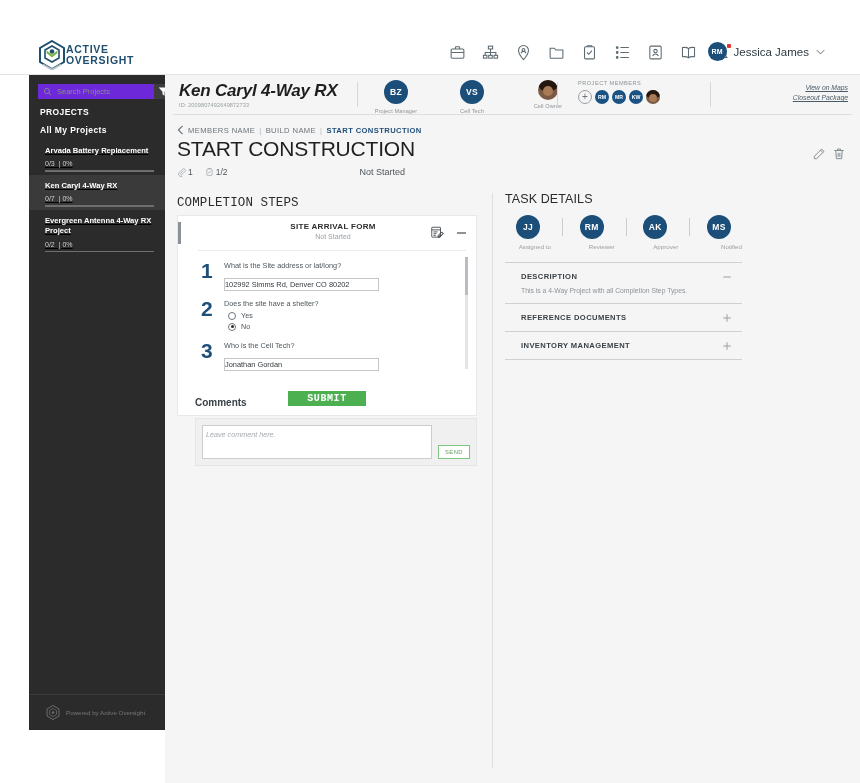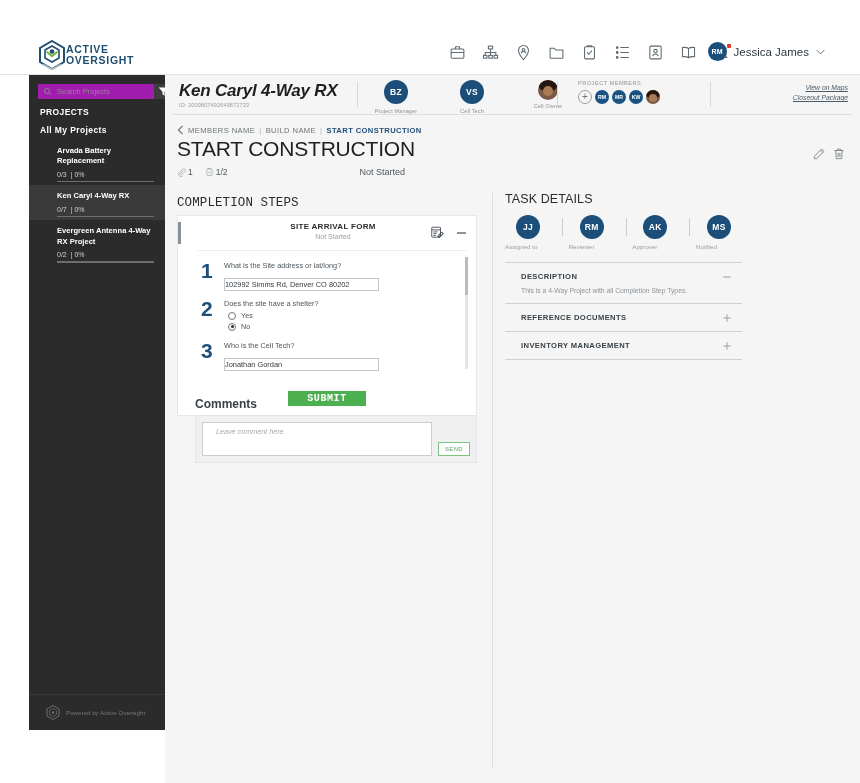--- a/index.html
+++ b/index.html
@@ -44,21 +44,21 @@
   
   .appbody { position: absolute; left: 0; top: 75px; width: 860px; height: 708px; }
 
   
   .sidebar {
     position: absolute; left: 29px; top: 0; width: 136px; height: 655px;
     background: #2b2b2b;
   }
   .search-wrap {
     position: absolute; left: 9px; top: 9px; width: 119px; height: 15px;
-    background: #a21caf; display: flex; align-items: center;
+    background: #6d28d9; display: flex; align-items: center;
   }
   .search-ico { width: 9px; height: 9px; color: #8a8a8a; margin-left: 5px; flex: none; }
   .search-input {
     flex: 1; background: transparent; border: 0; outline: none;
     font-size: 7.5px; color: #bdbdbd; padding-left: 5px;
     font-family: "Liberation Sans", sans-serif;
   }
   .search-input::placeholder { color: #8b8b8b; }
   .filter-btn {
     width: 18px; height: 15px; background: #3d3d3d; display: flex;
@@ -68,21 +68,21 @@
   .filter-dot { position: absolute; right: 2px; top: 1px; width: 3px; height: 3px; background: #e0342c; border-radius: 50%; }
 
   .side-h {
     position: absolute; left: 11px; font-size: 8.5px; font-weight: bold;
     color: #ffffff; letter-spacing: .4px;
   }
   .side-h.projects { top: 32px; }
   .side-h.allmy { top: 50px; font-size: 8.5px; }
 
   .plist { position: absolute; left: 0; top: 65px; width: 136px; }
-  .pitem { padding: 6px 11px 3px 28px; cursor: pointer; }
+  .pitem { padding: 6px 11px 3px 16px; cursor: pointer; text-decoration: underline; }
   .pitem.active { background: #3a3a3a; }
   .pitem-name { font-size: 7.6px; font-weight: bold; color: #ffffff; line-height: 1.38; }
   .pitem-meta { font-size: 7px; color: #cfcfcf; margin-top: 4px; }
   .pbar { height: 1.5px; background: #6e6e6e; margin-top: 3px; position: relative; }
   .pbar > i { position: absolute; left: 0; top: 0; height: 100%; background: #d0211c; display: block; }
 
   .side-foot {
     position: absolute; left: 0; bottom: 0; width: 136px; height: 36px;
     display: flex; align-items: center; gap: 6px; padding-left: 17px;
     border-top: 1px solid #3a3a3a;
@@ -211,44 +211,44 @@
 
   .submit-wrap { display: flex; justify-content: center; padding: 7px 0 9px 0; }
   .submit-btn {
     width: 78px; height: 15px; background: #4caf50; color: #ffffff;
     border: 0; font-size: 10px; font-weight: bold; letter-spacing: .6px;
     cursor: pointer; font-family: Liberation Mono, monospace;
   }
 
   
   .comments { position: absolute; left: 30px; top: 322px; width: 282px; }
-  .comments-lbl { font-size: 12px; font-weight: bold; color: #3a4247; margin-bottom: 4px; }
+  .comments-lbl { font-size: 10px; font-weight: bold; color: #3a4247; margin-bottom: 10px; }
   .comments-box {
     background: #f0f0f0; border: 1px solid #e3e5e7; padding: 6px;
     display: flex; align-items: flex-end; gap: 6px;
   }
   .comment-ta {
     flex: 1; height: 34px; border: 1px solid #c8cdd1; background: #fff;
-    font-size: 7.2px; color: #3a4247; padding: 4px 13px; resize: none; outline: none;
+    font-size: 7.2px; color: #3a4247; padding: 4px 3px; resize: none; outline: none;
     font-family: "Liberation Sans", sans-serif; font-style: italic;
   }
   .comment-ta::placeholder { color: #a5abaf; font-style: italic; }
   .send-btn {
     width: 32px; height: 14px; background: #fff; border: 1px solid #7cc47f;
     color: #5f9e62; font-size: 5.8px; letter-spacing: .5px; cursor: pointer;
     font-family: "Liberation Sans", sans-serif;
   }
 
   
   .vdiv { position: absolute; left: 327px; top: 118px; width: 1px; height: 575px; background: #dcdfe1; }
 
   
   .details { position: absolute; left: 340px; top: 140px; width: 237px; }
   .people { display: flex; justify-content: space-between; align-items: flex-start; }
-  .person { width: 46px; text-align: left; position: relative; }
+  .person { width: 46px; text-align: right; position: relative; }
   .p-av {
     width: 24px; height: 24px; border-radius: 50%; margin: 0 auto 4px;
     background: #1b4e79; color: #fff; font-size: 8.5px; font-weight: bold;
     display: flex; align-items: center; justify-content: center; letter-spacing: .3px;
   }
   .p-lbl { font-size: 6.2px; color: #9aa0a4; }
   .p-sep { position: absolute; right: -12px; top: 3px; width: 1px; height: 18px; background: #c8cdd1; }
 
   .acc { margin-top: 12px; }
   .acc-item { border-top: 1px solid #ccd1d4; padding: 9px 2px 9px 16px; position: relative; }

